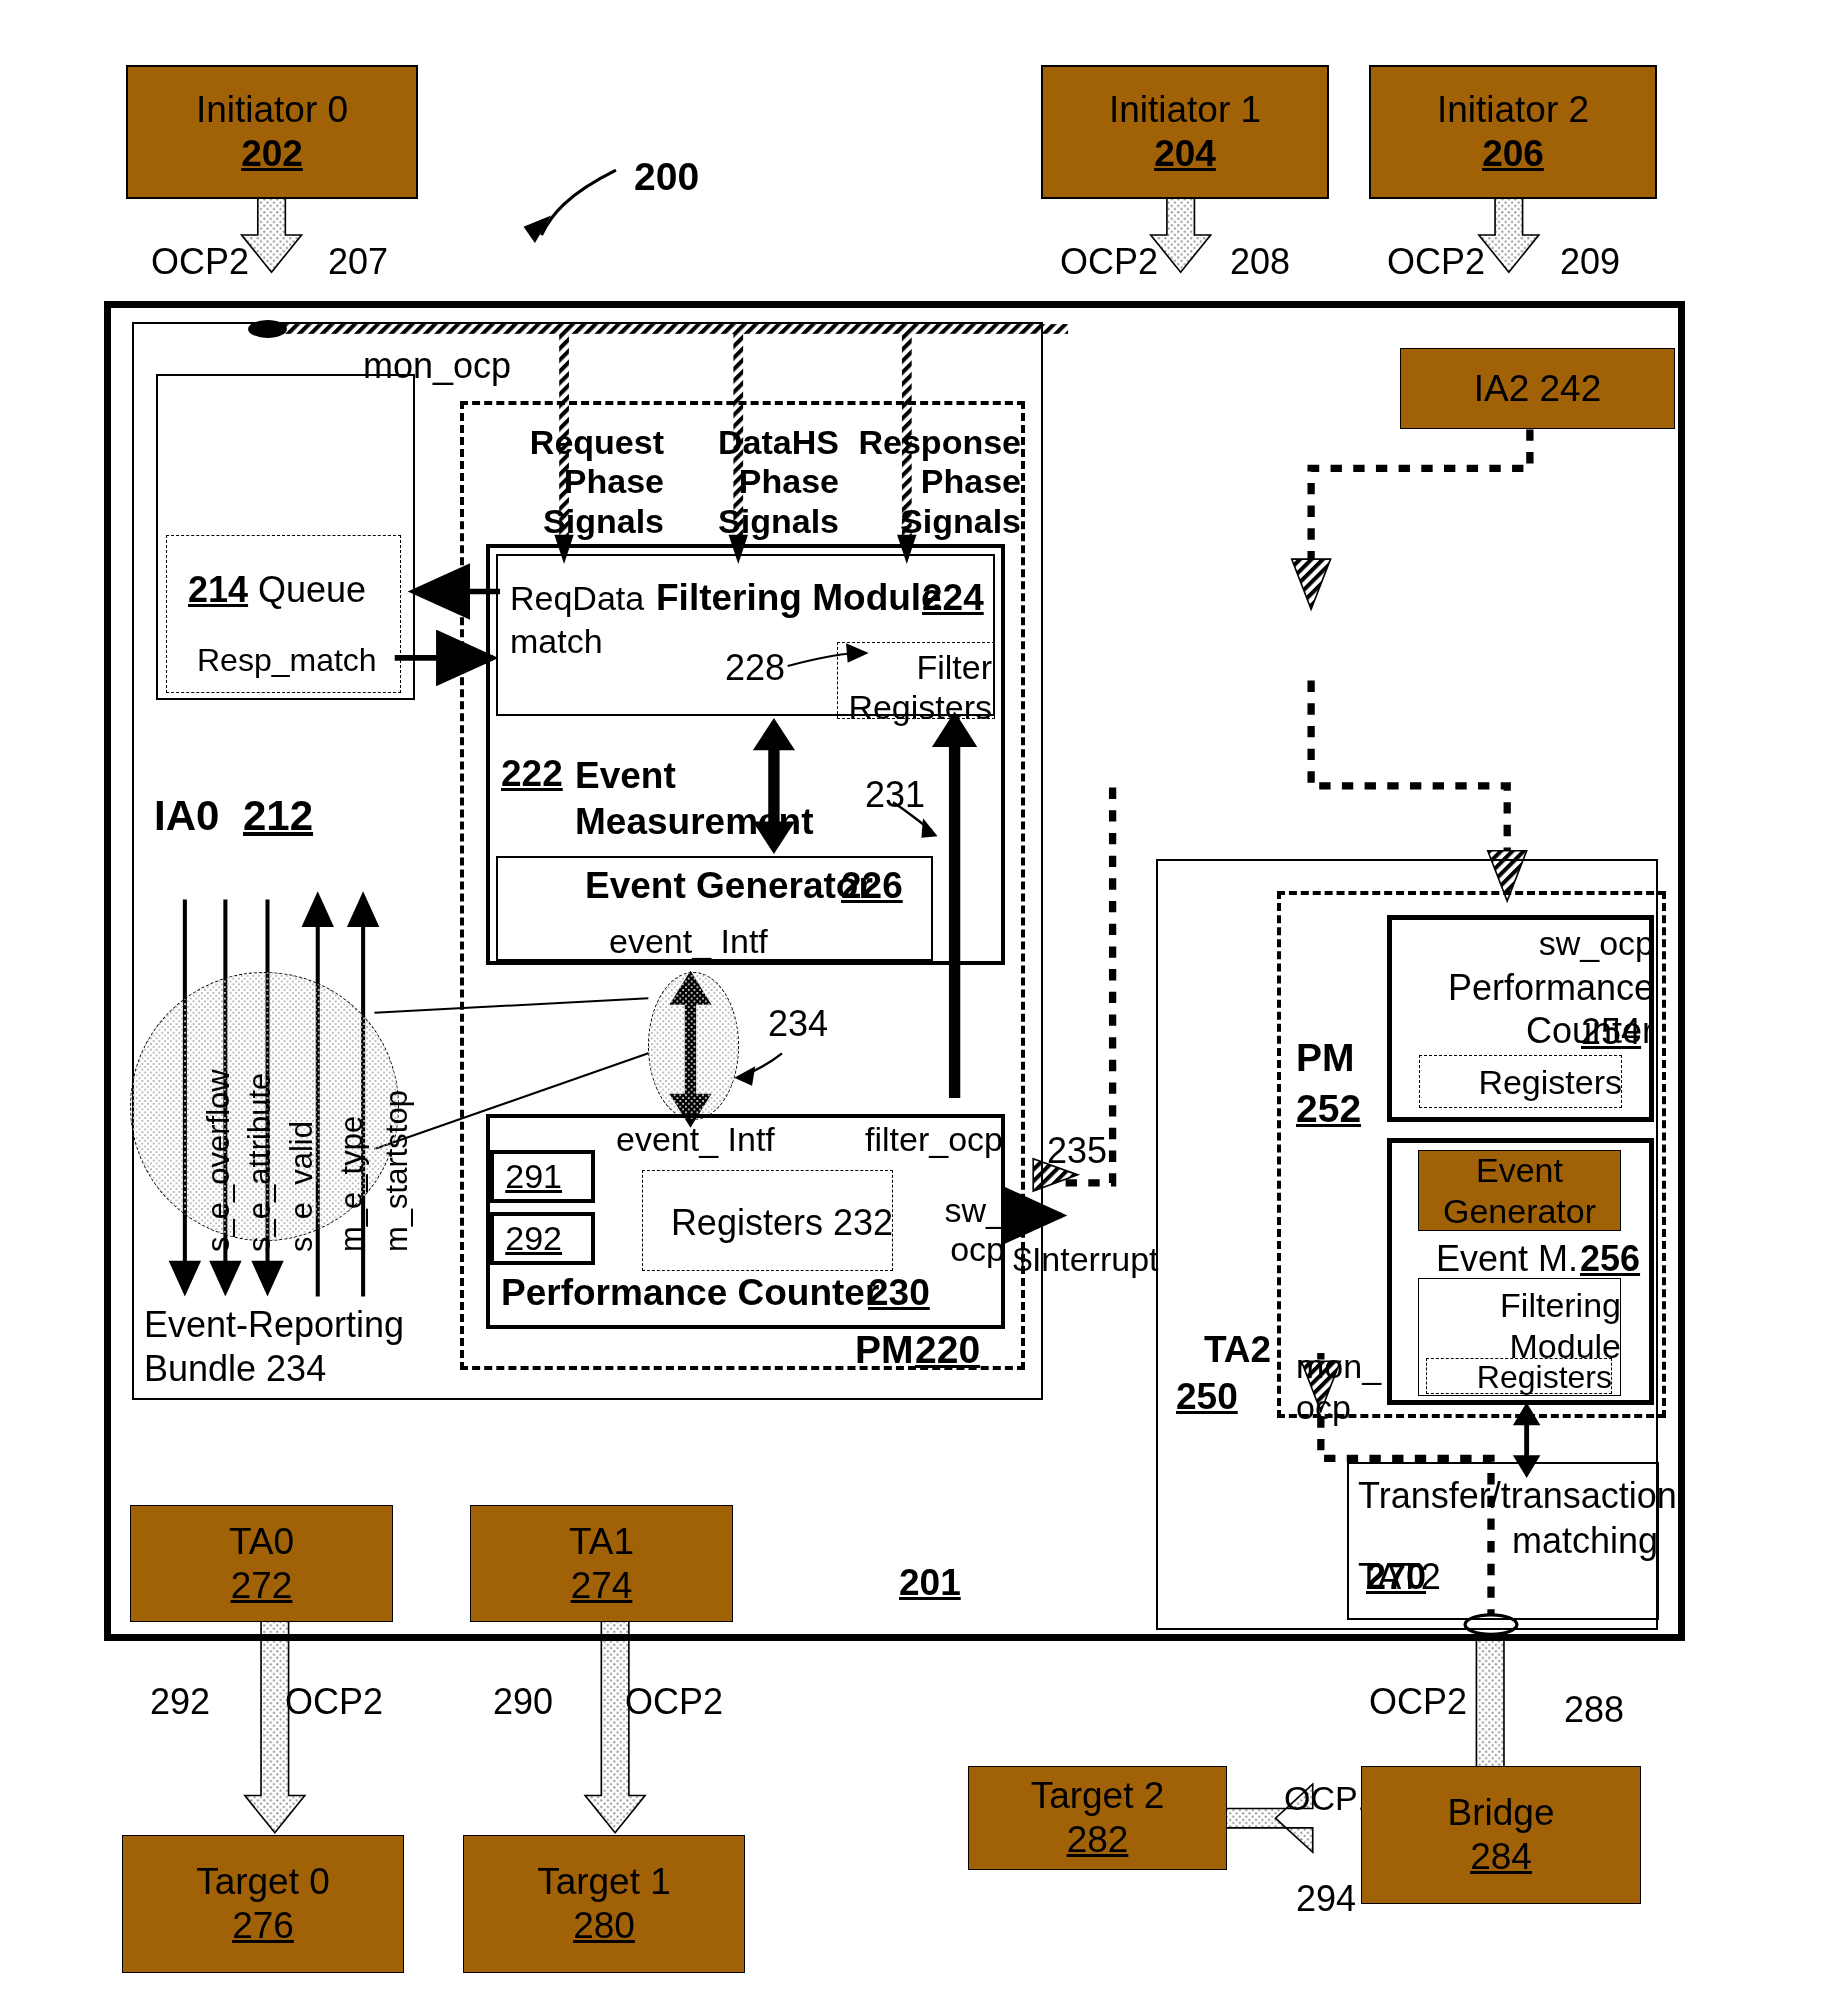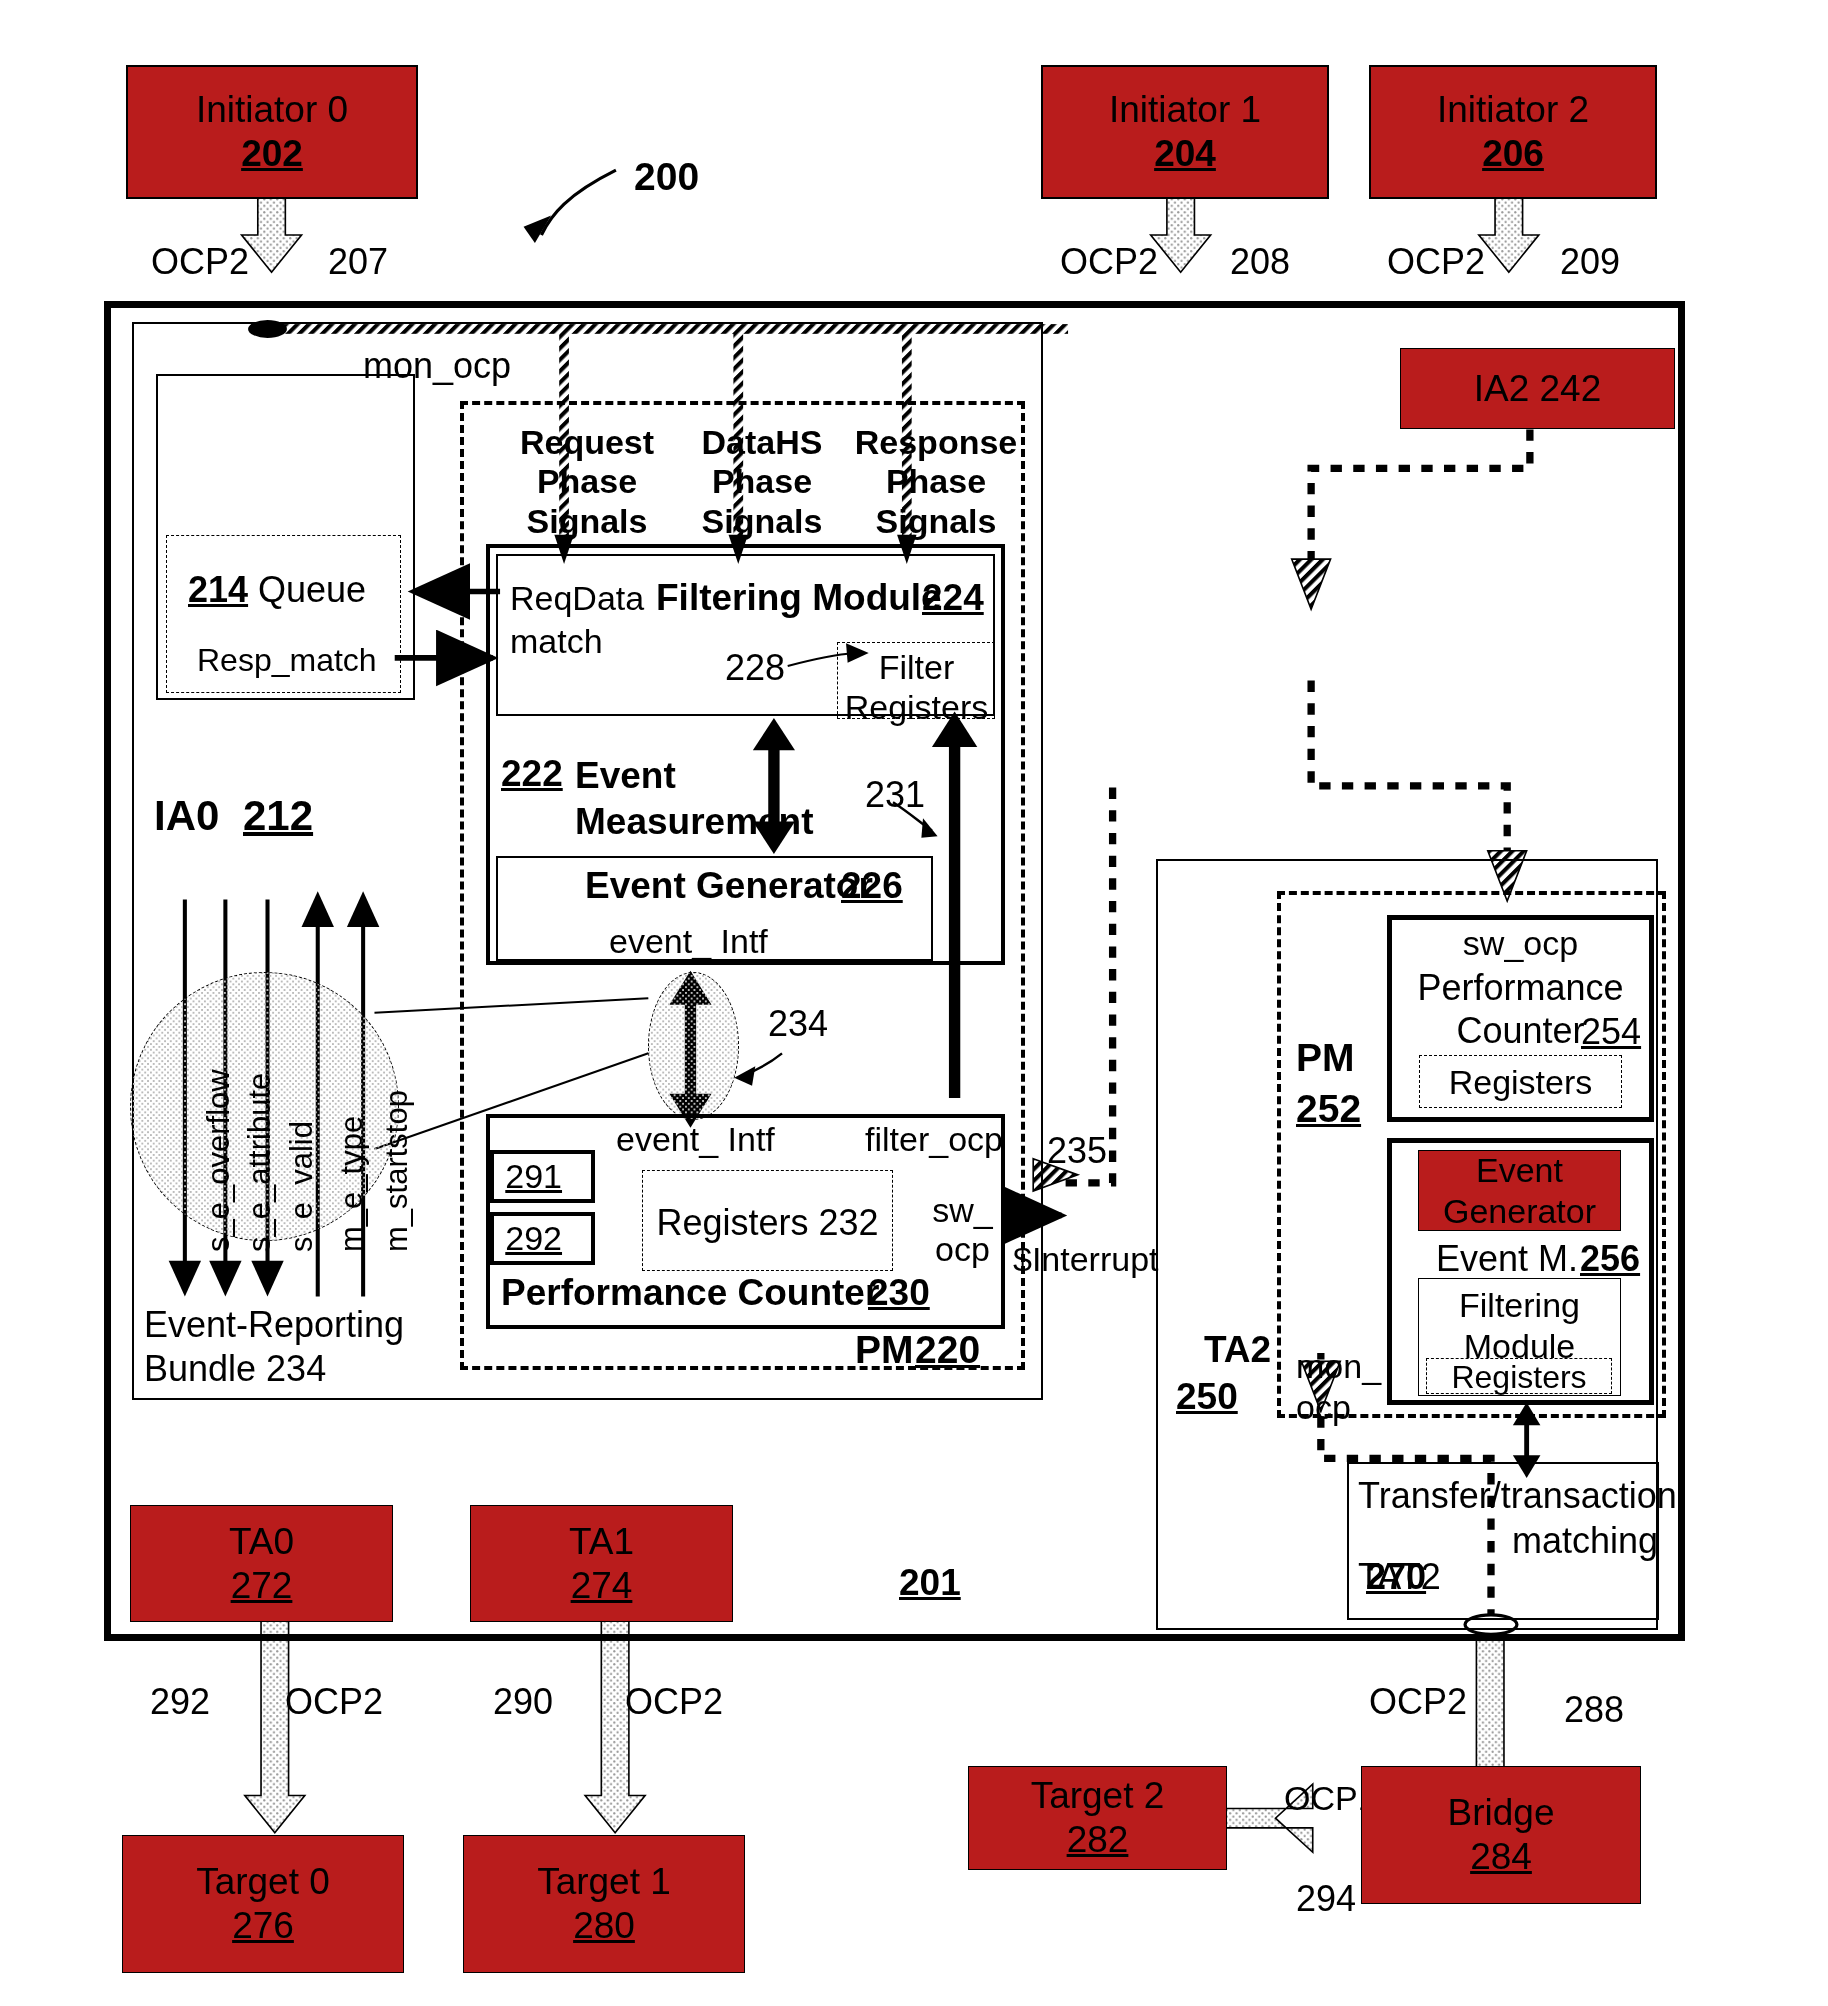--- a/index.html
+++ b/index.html
@@ -1,32 +1,32 @@
 <!DOCTYPE html>
 <html style="font-size:13px"><head>
 <meta charset="utf-8">
 <style>
   html,body{margin:0;padding:0;background:#fff;}
   body{font-family:"Liberation Sans", sans-serif;color:#000;}
   #root{position:relative;width:1829px;height:2007px;background:#fff;overflow:hidden;}
   .abs{position:absolute;box-sizing:border-box;}
-  .bx{border:2.4px solid #000;background:#b91c1c;display:flex;flex-direction:column;
+  .bx{border:2.4px solid #000;background:#a16207;display:flex;flex-direction:column;
       align-items:center;justify-content:center;text-align:center;line-height:1.18;}
   .bxthin{border-width:1.6px;}
   .dash{border:4px dashed #000;background:transparent;}
   .dashthin{border:1.6px dashed #000;background:transparent;}
   .t{position:absolute;white-space:pre;line-height:1.16;}
   .fs40{font-size:32px;}
   .fs42{font-size:34px;}
   .fs44{font-size:36px;}
   .fs46{font-size:37px;}
   .fs38{font-size:31px;}
   .b{font-weight:bold;}
   .u{text-decoration:underline;text-underline-offset:2.4px;}
-  .ctr{text-align:center;}
+  .ctr{text-align:right;}
   svg{position:absolute;overflow:visible;}
   .ell{position:absolute;border:1.6px dashed #000;border-radius:50%;
        background:radial-gradient(#bbb 18%,transparent 19%) 0 0/5.7px 5.7px,
                   radial-gradient(#bbb 18%,transparent 19%) 2.8px 2.8px/5.7px 5.7px;}
 </style>
 </head>
 <body>
 
 <div id="root">
 

